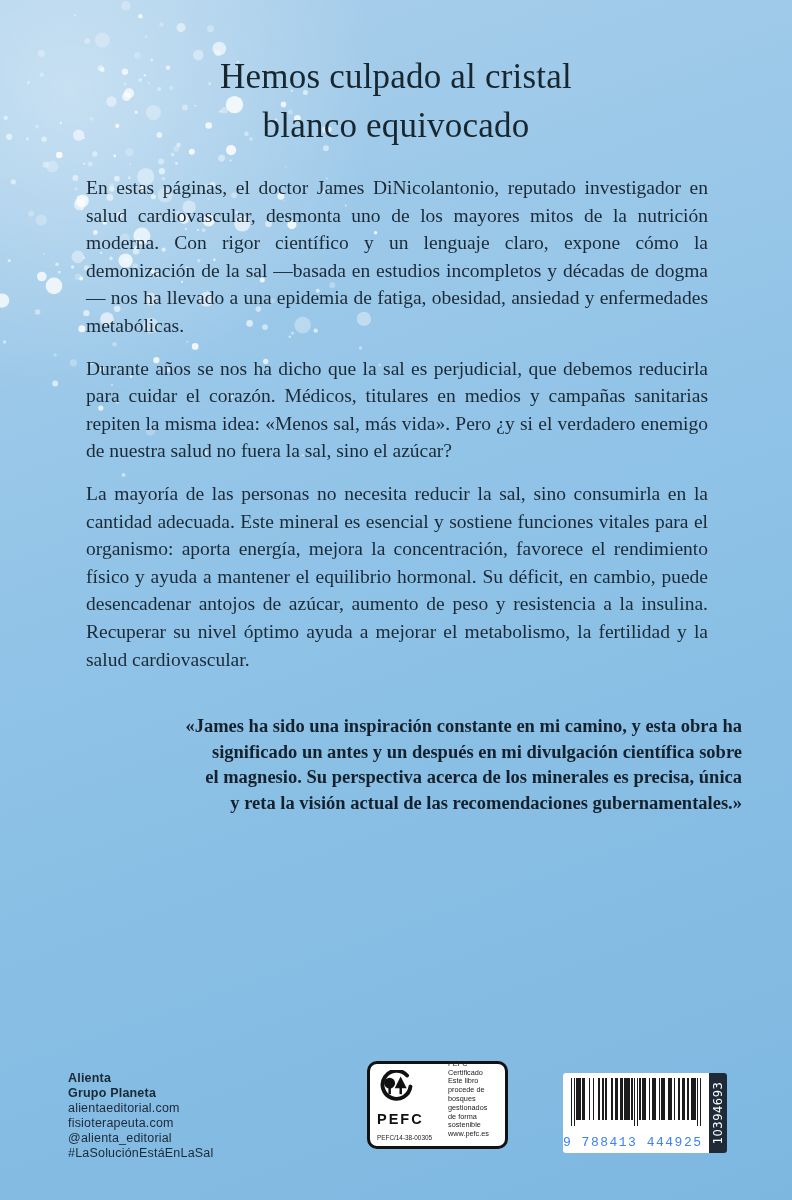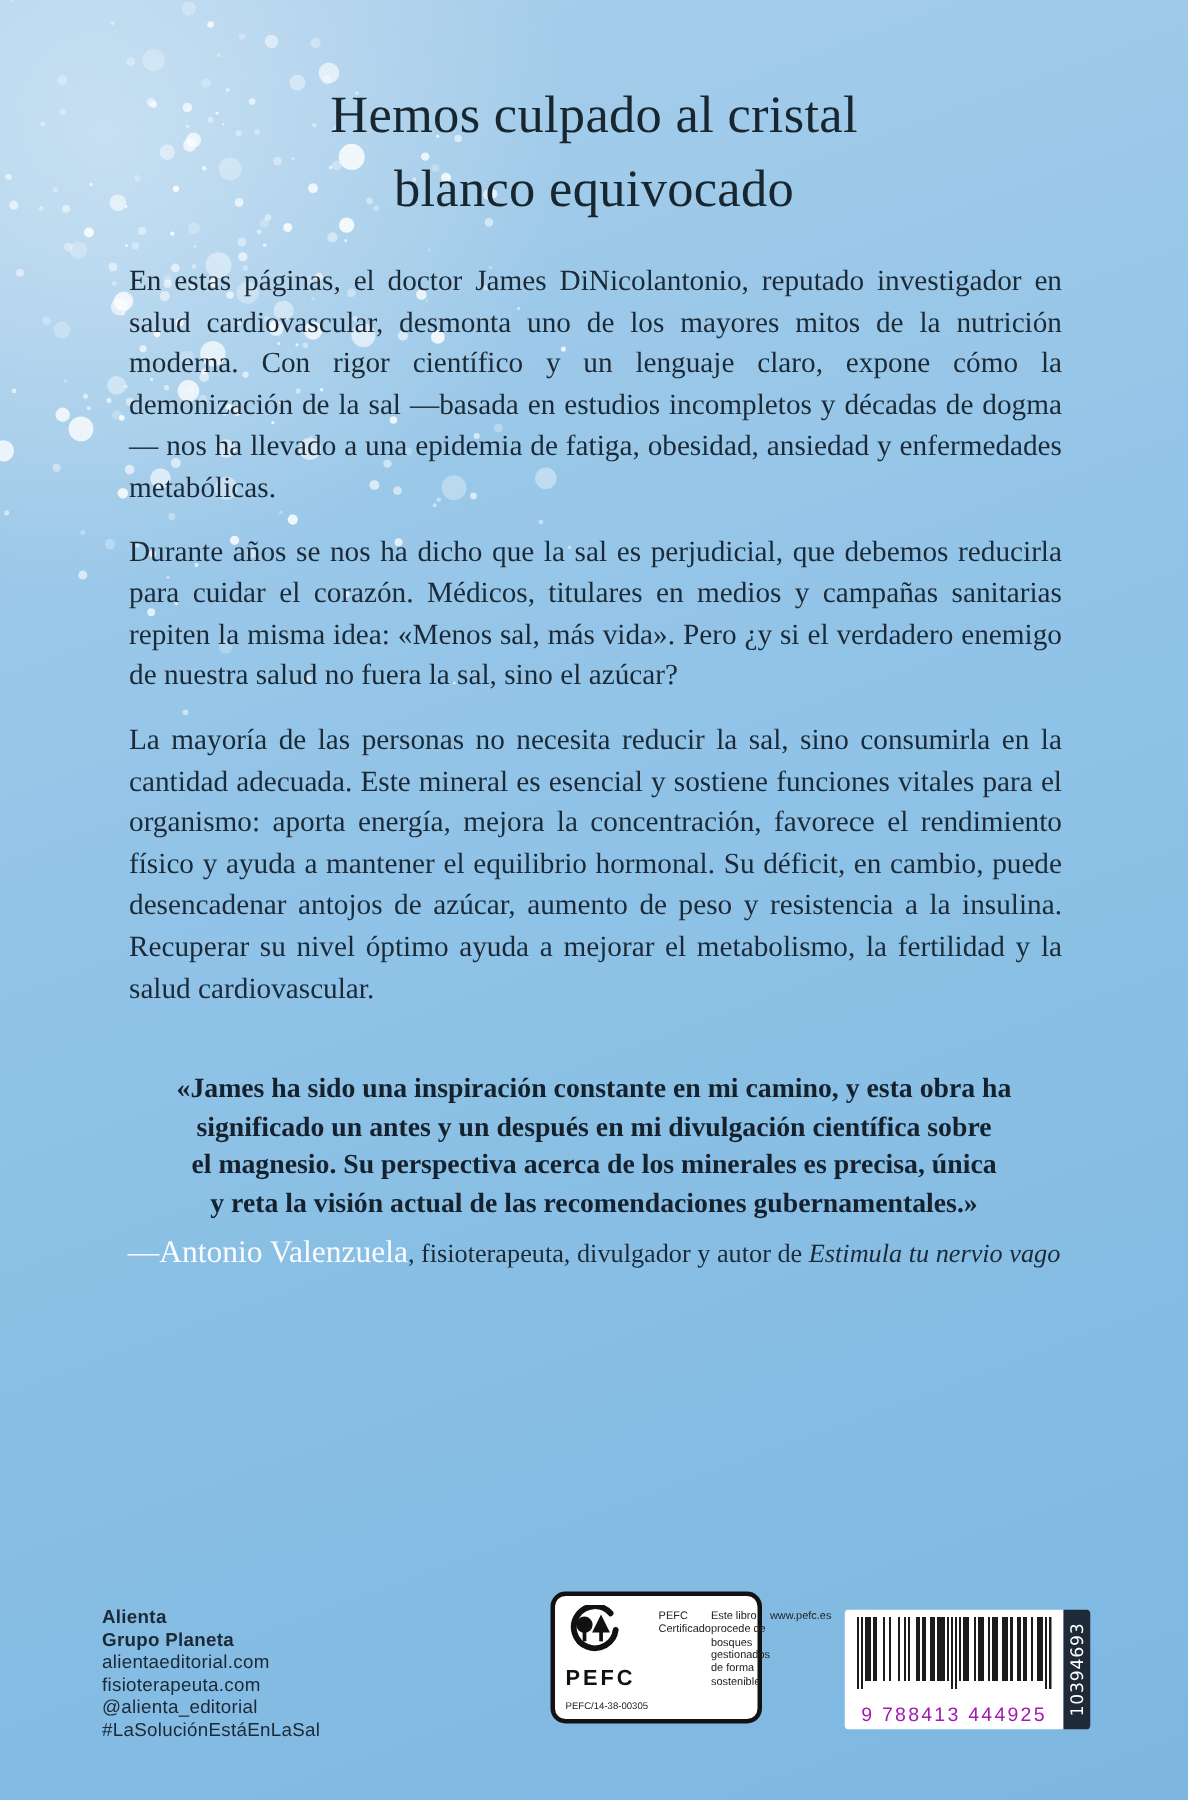--- a/index.html
+++ b/index.html
@@ -20,21 +20,21 @@
 
   .synopsis{position:absolute;top:174px;left:86px;width:622px;}
   .synopsis p{
     margin:0 0 15px;font-size:19.5px;line-height:27.6px;
     text-align:justify;hyphens:manual;color:#1b2a36;
   }
 
   .quotes{position:absolute;top:714px;left:50px;width:692px;text-align:center;}
   .quote-text{
     margin:0 0 5px;font-weight:700;font-size:18.5px;line-height:25.6px;
-    white-space:pre-line;color:#15222e;
+    white-space:pre-line;color:#15222e;text-align:right;
   }
   .attribution{margin:0 0 24px;font-size:17.5px;line-height:27px;color:#1b2a36;}
   .attribution .author{color:#fbfdff;font-size:21px;}
   .attribution .work{font-style:italic;}
 
   .publisher{
     position:absolute;left:68px;top:1071px;
     font-family:"Liberation Sans", sans-serif;font-size:12.5px;line-height:15px;
     color:#1b2836;letter-spacing:.2px;
   }
@@ -43,33 +43,33 @@
   .pefc{
     position:absolute;left:367px;top:1061px;width:141px;height:88px;
     background:#fff;border:3px solid #121212;border-radius:10px;box-sizing:border-box;
     display:flex;gap:7px;padding:6px 5px 5px 7px;
     font-family:"Liberation Sans", sans-serif;color:#222;
   }
   .pefc-left{width:64px;display:flex;flex-direction:column;justify-content:space-between;}
   .pefc-logo{width:38px;height:34px;}
   .pefc-name{font-weight:700;font-size:14.5px;letter-spacing:2px;color:#111;}
   .pefc-code{font-size:6.4px;white-space:nowrap;color:#222;}
-  .pefc-right{flex:1;display:flex;flex-direction:row;justify-content:flex-end;
+  .pefc-right{flex:1;display:flex;flex-direction:column;justify-content:flex-end;
     font-size:7.3px;line-height:8.8px;padding:3px 0 2px;}
   .pefc-desc{white-space:pre-line;}
 
   .barcode-block{
     position:absolute;left:563px;top:1073px;width:164px;height:80px;
     display:flex;border-radius:3px;overflow:hidden;
   }
   .barcode-white{width:146px;background:#fff;position:relative;}
   #bars{position:absolute;top:5px;left:8px;width:130px;height:48px;shape-rendering:crispEdges;}
   .barcode-digits{
-    position:absolute;bottom:3px;left:0;width:100%;text-align:center;
-    font-family:Liberation Sans, sans-serif;font-size:13px;color:#a21caf;letter-spacing:1.5px;
+    position:absolute;bottom:3px;left:0;width:100%;
+    font-family:Liberation Mono, monospace;font-size:13px;color:#3b82f6;letter-spacing:1.5px;
   }
   .barcode-strip{width:18px;background:#1e2a38;position:relative;}
   .strip-text{
     position:absolute;left:50%;top:50%;
     transform:translate(-50%,-50%) rotate(-90deg);
     color:#fff;font-family:"DejaVu Sans", sans-serif;font-size:11.5px;
     letter-spacing:.5px;white-space:nowrap;
   }
 </style>
 </head>
@@ -303,21 +303,20 @@
     <p>Durante años se nos ha dicho que la sal es perjudicial, que debemos reducirla para cuidar el corazón. Médicos, titulares en medios y campa­ñas sanitarias repiten la misma idea: «Menos sal, más vida». Pero ¿y si el verdadero enemigo de nuestra salud no fuera la sal, sino el azúcar?</p>
     <p>La mayoría de las personas no necesita reducir la sal, sino consumirla en la cantidad adecuada. Este mineral es esencial y sostiene funciones vitales para el organismo: aporta energía, mejora la concentración, fa­vorece el rendimiento físico y ayuda a mantener el equilibrio hormonal. Su déficit, en cambio, puede desencadenar antojos de azúcar, aumento de peso y resistencia a la insulina. Recuperar su nivel óptimo ayuda a mejorar el metabolismo, la fertilidad y la salud cardiovascular.</p>
   </section>
 
   <section class="quotes">
     <p class="quote-text">«James ha sido una inspiración constante en mi camino, y esta obra ha
 significado un antes y un después en mi divulgación científica sobre
 el magnesio. Su perspectiva acerca de los minerales es precisa, única
 y reta la visión actual de las recomendaciones gubernamentales.»</p>
 
-    <p class="attribution"><span class="author">—Antonio Valenzuela</span><span class="role">, fisioterapeuta, divulgador y autor de </span><em class="work">Estimula tu nervio vago</em></p>
   </section>
 
   <div class="publisher">
     <div class="b">Alienta</div>
     <div class="b">Grupo Planeta</div>
     <div>alientaeditorial.com</div>
     <div>fisioterapeuta.com</div>
     <div>@alienta_editorial</div>
     <div>#LaSoluciónEstáEnLaSal</div>
   </div>

